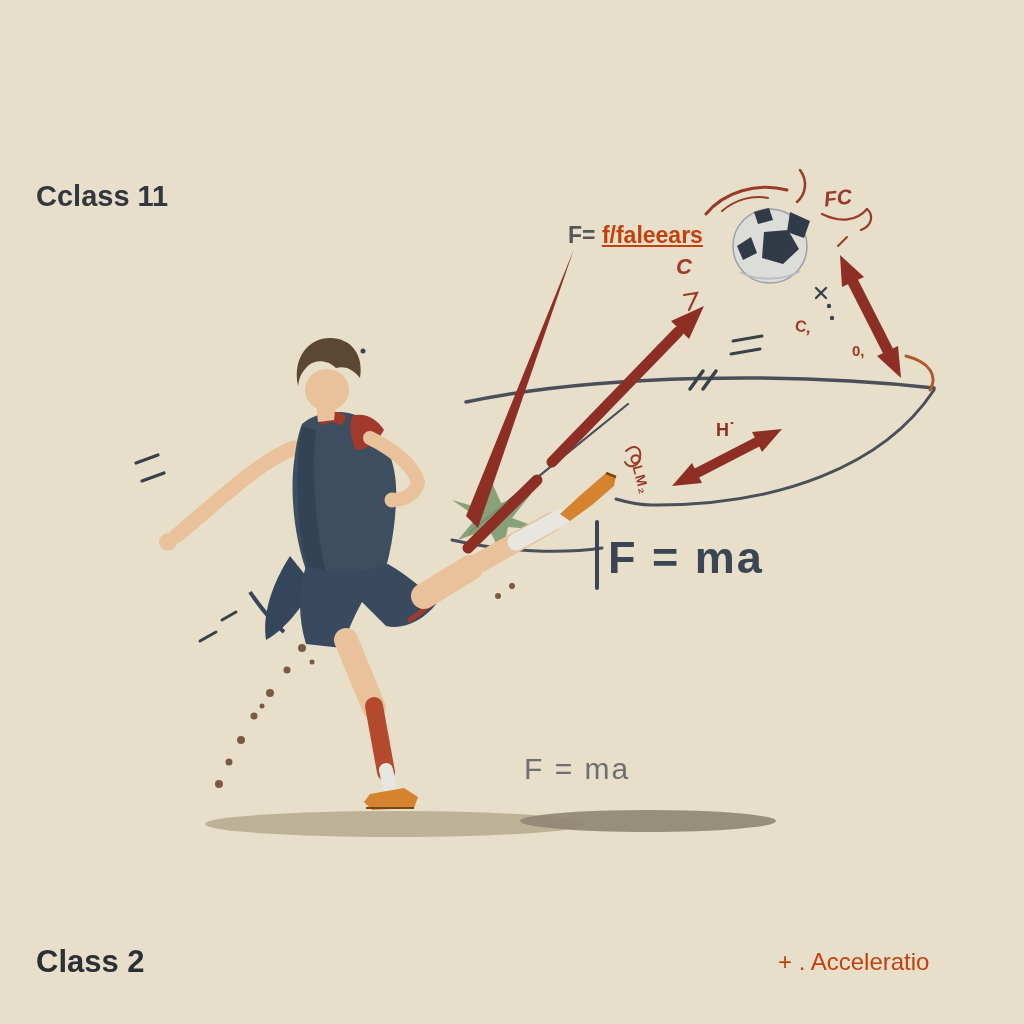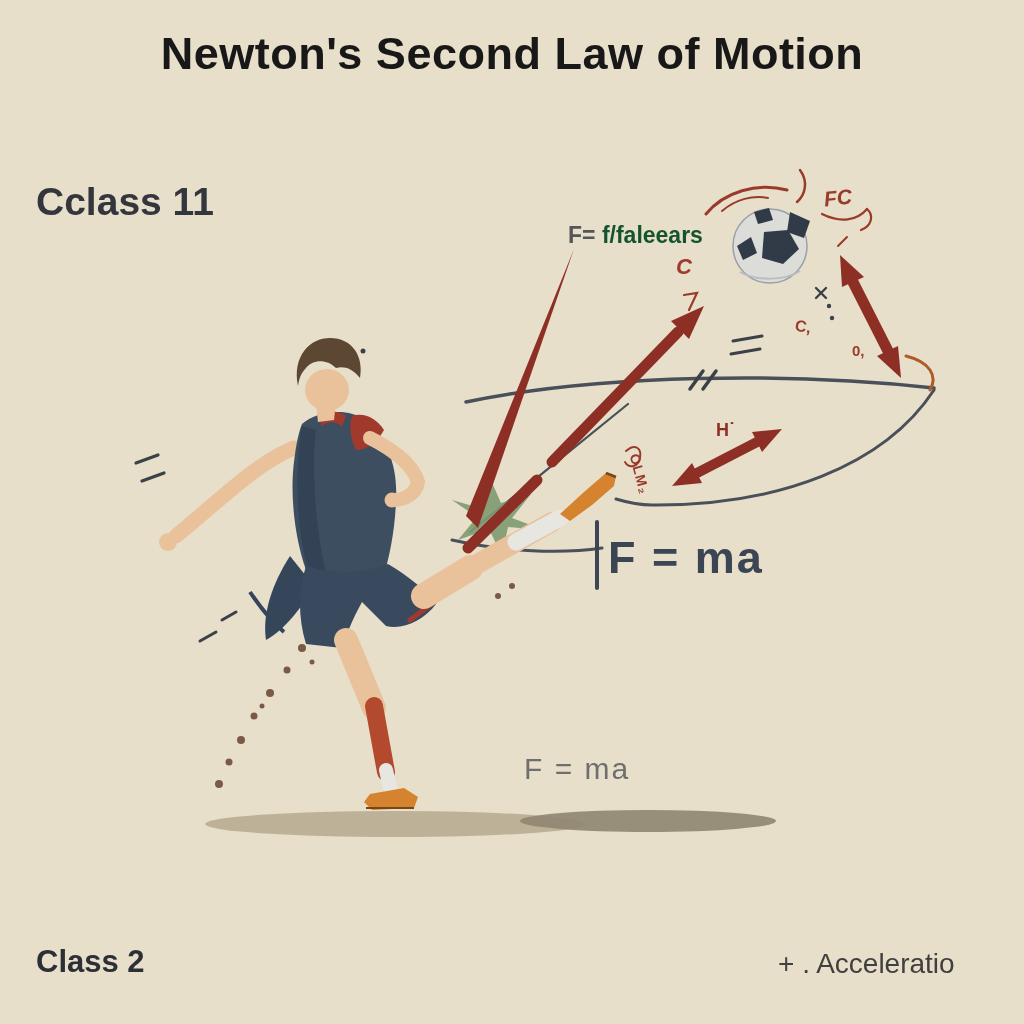--- a/index.html
+++ b/index.html
@@ -2,26 +2,26 @@
 <html><head>
 <meta charset="utf-8">
 <style>
   html,body{margin:0;padding:0;background:#e7dfca;}
   .stage{position:relative;width:1024px;height:1024px;background:#e7dfca;overflow:hidden;
          font-family:"Liberation Sans",sans-serif;}
   .stage svg{position:absolute;left:0;top:0;}
   .lbl{position:absolute;white-space:nowrap;}
   .t-title{top:28px;left:0;width:100%;text-align:center;font-size:45px;font-weight:700;
            color:#181818;letter-spacing:.5px;}
-  .t-class-top{top:180px;left:36px;font-size:39px;color:#33373d;font-weight:600;}
+  .t-class-top{top:180px;left:36px;font-size:29px;color:#33373d;font-weight:600;}
   .t-class-bottom{top:944px;left:36px;font-size:31px;color:#2c3036;font-weight:600;}
-  .t-accel{top:948px;left:778px;font-size:28px;color:#404040;font-weight:500;}
+  .t-accel{top:948px;left:778px;font-size:24px;color:#c2410c;font-weight:500;}
   .t-force-ann{top:222px;left:568px;font-size:23px;font-weight:600;}
   .t-force-ann .pre{color:#55565a;}
-  .t-force-ann .body{color:#14532d;}
+  .t-force-ann .body{color:#c2410c;text-decoration:underline;}
   .t-force-sub{top:254px;left:676px;font-size:22px;color:#a13a2a;font-style:italic;font-weight:700;}
   .t-fc{top:186px;left:824px;font-size:21px;color:#9a3a2a;font-style:italic;font-weight:700;
         transform:rotate(-6deg);}
   .t-h{top:420px;left:716px;font-size:18px;color:#8e2f25;font-weight:700;}
   .t-formula-main{top:532px;left:608px;font-size:45px;color:#3b4554;font-weight:600;letter-spacing:2px;}
   .t-formula-sec{top:752px;left:524px;font-size:30px;color:#6f6f6f;font-weight:500;letter-spacing:2px;}
   .t-leg-scribble{top:452px;left:642px;font-size:14px;color:#9a3a2a;font-weight:700;
         transform:rotate(75deg);transform-origin:left top;letter-spacing:1px;}
   .t-mark-c{top:318px;left:795px;font-size:16px;color:#9a3a2a;font-weight:700;transform:rotate(10deg);}
   .t-mark-zero{top:342px;left:852px;font-size:15px;color:#9a3a2a;font-weight:700;}
@@ -148,21 +148,20 @@
           <circle cx="254" cy="716" r="3.5"></circle>
         <circle cx="241" cy="740" r="4"></circle>
           <circle cx="229" cy="762" r="3.5"></circle>
         <circle cx="219" cy="784" r="4"></circle>
           <circle cx="312" cy="662" r="2.5"></circle>
         <circle cx="262" cy="706" r="2.5"></circle>
       </g>
     </g>
   </svg>
 
-  <div class="lbl t-title">Newton's Second Law of Motion</div>
 
   <div class="lbl t-class-top">Cclass 11</div>
 
   <div class="lbl t-force-ann">
     <span class="pre">F=</span>
     <span class="body">f/faleears</span>
   </div>
   <div class="lbl t-force-sub">C</div>
 
   <div class="lbl t-fc">FC</div>

